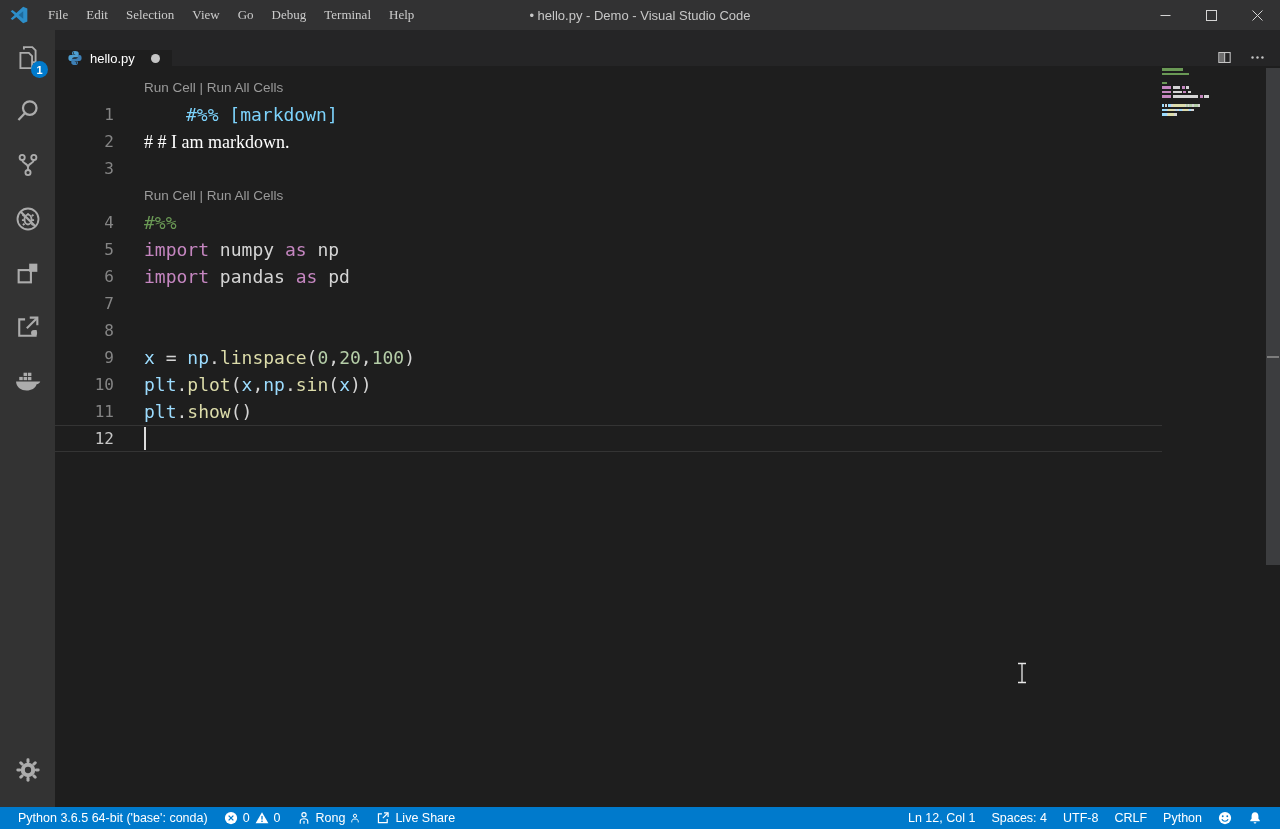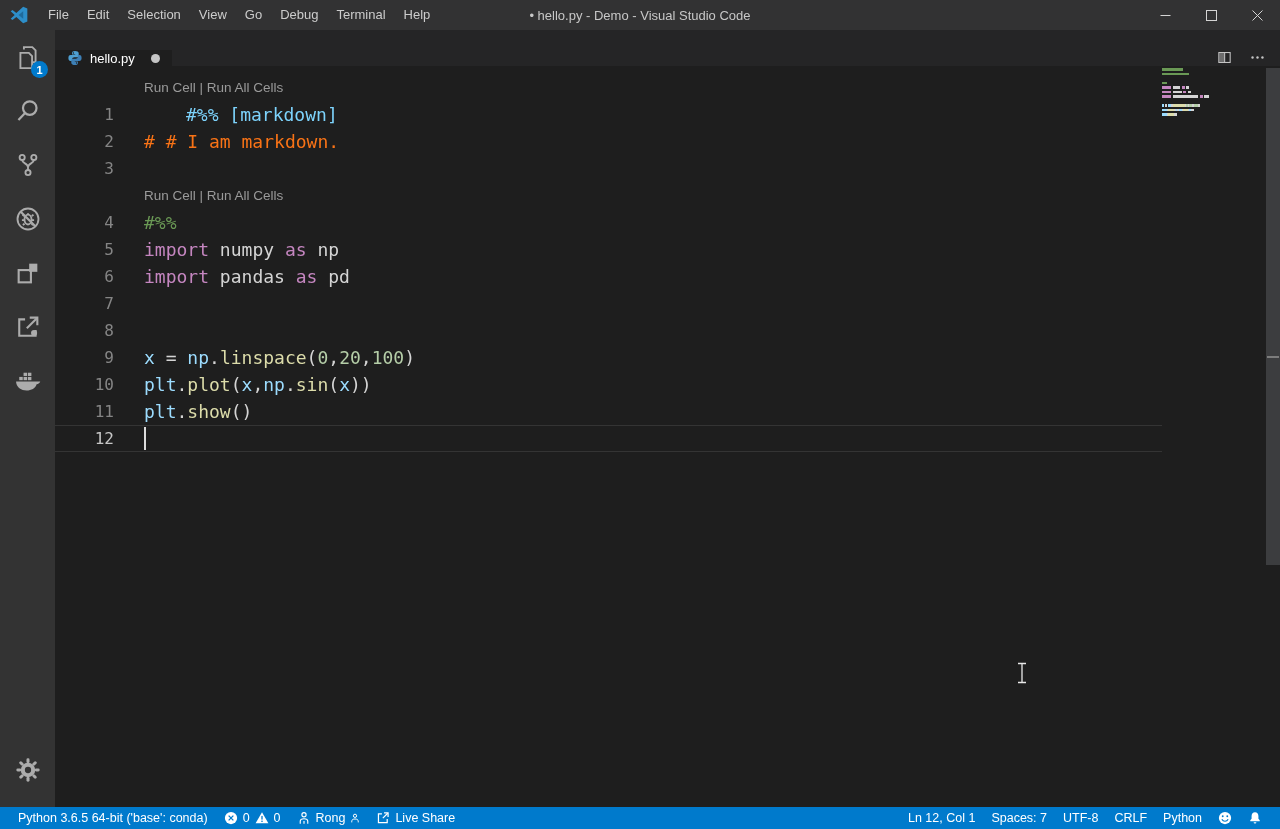--- a/index.html
+++ b/index.html
@@ -7,21 +7,21 @@
   body {
     width:1280px; height:829px; overflow:hidden; position:relative;
     background:#1e1e1e; font-family:"Liberation Sans",sans-serif;
     -webkit-font-smoothing:antialiased; user-select:none;
   }
   
   .titlebar { height:30px; background:#323233; display:flex; align-items:center;
     color:#cccccc; font-size:13px; position:relative; }
   .logo { width:20px; height:20px; margin:0 10px 0 9px; display:flex; align-items:center; }
   .logo svg { width:20px; height:20px; }
-  .menubar { display:flex; height:30px; }
+  .menubar { display:flex; height:30px;font-family:Liberation Serif, serif; }
   .menu-item { padding:0 9px; line-height:30px; cursor:default; }
   .window-title { position:absolute; left:50%; transform:translateX(-50%);
     white-space:nowrap; color:#c7c7c7; }
   .win-controls { margin-left:auto; display:flex; height:30px; }
   .win-btn { width:46px; height:30px; display:flex; align-items:center; justify-content:center; color:#d0d0d0; }
   .win-btn svg { width:15px; height:15px; }
   
   .main { position:absolute; top:30px; left:0; right:0; bottom:22px; display:flex; }
   .activitybar { width:55px; background:#333333; display:flex; flex-direction:column; align-items:center; }
   .ab-item { width:55px; height:54px; display:flex; align-items:center; justify-content:center;
@@ -241,21 +241,21 @@
 
     <div class="editor">
       <div class="rows" id="rows">
           <div class="row lens">Run Cell | Run All Cells</div>
           <div class="row">
             <span class="num">1</span>
             <span class="code"><span style="color: #7dd3fc; margin-left: 42px;">#%% [markdown]</span></span>
           </div>
           <div class="row">
             <span class="num">2</span>
-            <span class="code"><span style="color: #f97316;"># # I am markdown.</span></span>
+            <span class="code"><span style="color: #ffffff; font-family: Liberation Serif, serif;"># # I am markdown.</span></span>
           </div>
           <div class="row">
             <span class="num">3</span>
             <span class="code"></span>
           </div>
           <div class="row lens">Run Cell | Run All Cells</div>
           <div class="row">
             <span class="num">4</span>
             <span class="code"><span style="color: rgb(106, 153, 85);">#%%</span></span>
           </div>
@@ -424,21 +424,21 @@
           </svg>
         </span>
         <span>Live Share</span>
       </div>
     </div>
   <div class="sb-group right" id="sb-right">
       <div class="sb-item">
         <span>Ln 12, Col 1</span>
       </div>
       <div class="sb-item">
-        <span>Spaces: 7</span>
+        <span>Spaces: 4</span>
       </div>
       <div class="sb-item">
         <span>UTF-8</span>
       </div>
       <div class="sb-item">
         <span>CRLF</span>
       </div>
       <div class="sb-item">
         <span>Python</span>
       </div>

